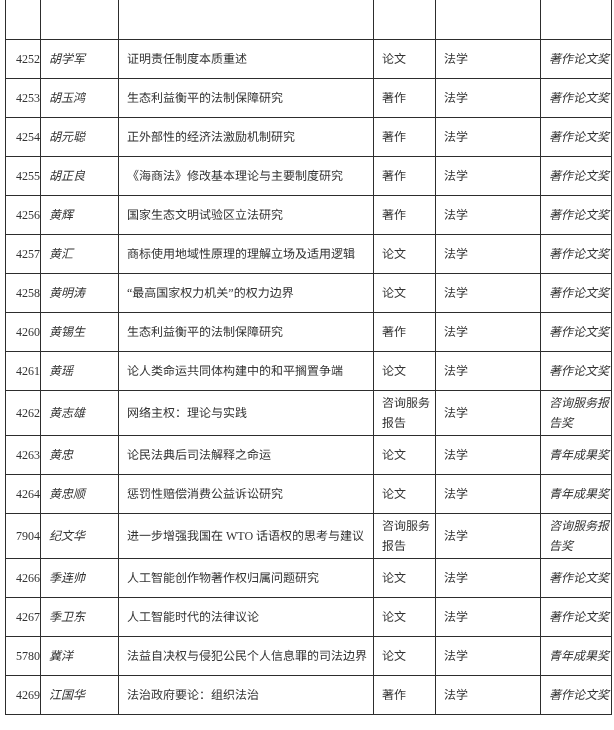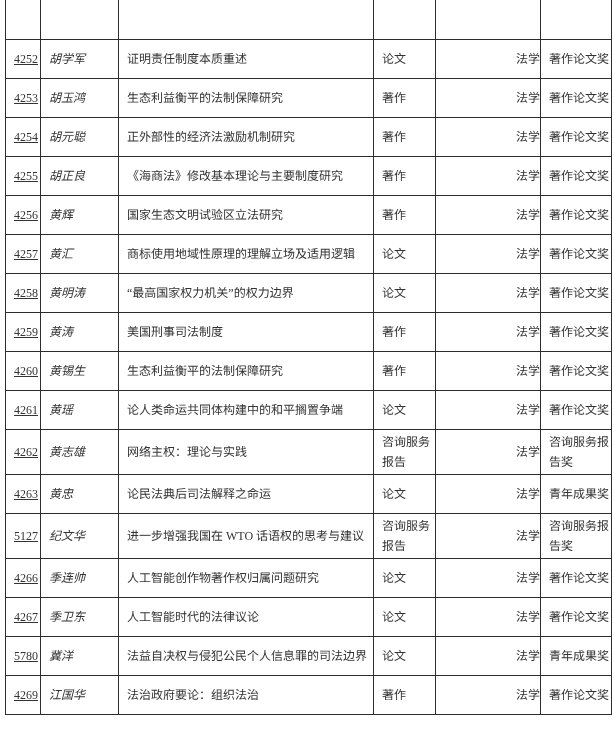--- a/index.html
+++ b/index.html
@@ -29,26 +29,26 @@
     overflow: hidden;
     word-break: break-all;
   }
   table.awards tr {
     height: 39px;
   }
   
   tr.cutoff { height: 3px; }
   tr.cutoff td { border-top: none; padding: 0; }
 
-  td.col-id    { text-align: left; padding-left: 0; text-decoration: underline; }
+  td.col-id    { text-align: right; padding-left: 0; }
   td.col-name  { padding-left: 8px; font-style: italic; }
   td.col-title { padding-left: 22px; font-size: 11.5px; white-space: nowrap; word-break: normal; }
   td.col-type  { padding-left: 8px; padding-right: 2px; }
-  td.col-field { padding-left: 6px; text-align: right; }
-  td.col-award { padding-left: 7px; padding-right: 2px; }
+  td.col-field { padding-left: 6px; }
+  td.col-award { padding-left: 7px; padding-right: 2px; font-style: italic; }
 </style>
 </head>
 <body>
 
 <table class="awards">
   <colgroup>
     <col style="width:35px">
     <col style="width:78px">
     <col style="width:255px">
     <col style="width:62px">
@@ -114,28 +114,20 @@
       </tr>
       <tr>
         <td class="col-id">4258</td>
         <td class="col-name">黄明涛</td>
         <td class="col-title">“最高国家权力机关”的权力边界</td>
         <td class="col-type">论文</td>
         <td class="col-field">法学</td>
         <td class="col-award">著作论文奖</td>
       </tr>
       <tr>
-        <td class="col-id">4259</td>
-        <td class="col-name">黄涛</td>
-        <td class="col-title">美国刑事司法制度</td>
-        <td class="col-type">著作</td>
-        <td class="col-field">法学</td>
-        <td class="col-award">著作论文奖</td>
-      </tr>
-      <tr>
         <td class="col-id">4260</td>
         <td class="col-name">黄锡生</td>
         <td class="col-title">生态利益衡平的法制保障研究</td>
         <td class="col-type">著作</td>
         <td class="col-field">法学</td>
         <td class="col-award">著作论文奖</td>
       </tr>
       <tr>
         <td class="col-id">4261</td>
         <td class="col-name">黄瑶</td>
@@ -154,21 +146,29 @@
       </tr>
       <tr>
         <td class="col-id">4263</td>
         <td class="col-name">黄忠</td>
         <td class="col-title">论民法典后司法解释之命运</td>
         <td class="col-type">论文</td>
         <td class="col-field">法学</td>
         <td class="col-award">青年成果奖</td>
       </tr>
       <tr>
-        <td class="col-id">5127</td>
+        <td class="col-id">4264</td>
+        <td class="col-name">黄忠顺</td>
+        <td class="col-title">惩罚性赔偿消费公益诉讼研究</td>
+        <td class="col-type">论文</td>
+        <td class="col-field">法学</td>
+        <td class="col-award">青年成果奖</td>
+      </tr>
+      <tr>
+        <td class="col-id">7904</td>
         <td class="col-name">纪文华</td>
         <td class="col-title">进一步增强我国在 WTO 话语权的思考与建议</td>
         <td class="col-type">咨询服务报告</td>
         <td class="col-field">法学</td>
         <td class="col-award">咨询服务报告奖</td>
       </tr>
       <tr>
         <td class="col-id">4266</td>
         <td class="col-name">季连帅</td>
         <td class="col-title">人工智能创作物著作权归属问题研究</td>

